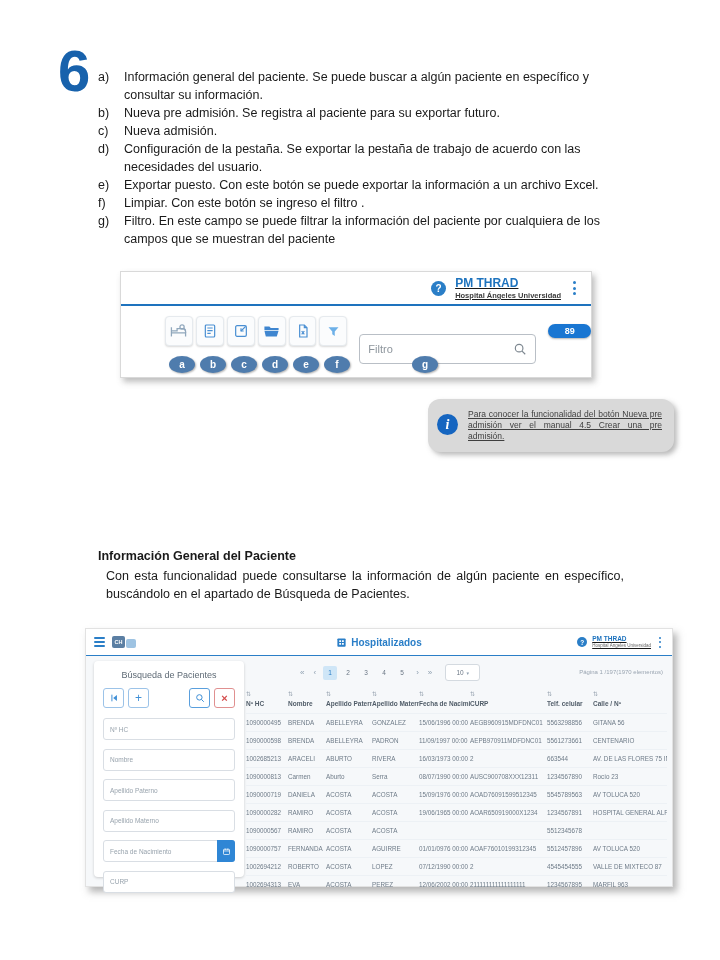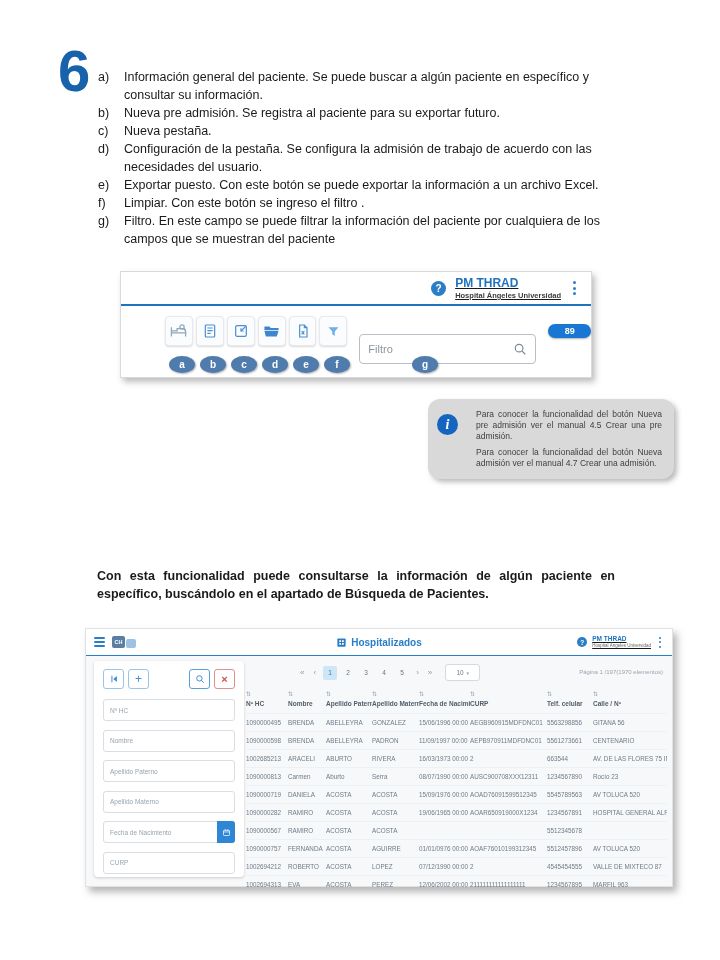--- a/index.html
+++ b/index.html
@@ -39,29 +39,29 @@
                justify-content:center;box-shadow:0 1px 2px rgba(0,0,0,.3);}
   .ovals{position:absolute;left:0;top:84px;width:100%;height:18px;}
   .oval{position:absolute;width:26px;height:17px;border-radius:50%;background:#4f7cad;
         color:#fff;font-size:10px;font-weight:bold;display:flex;align-items:center;
         justify-content:center;box-shadow:1px 1px 2px rgba(0,0,0,.3);}
 
   
   .callout{position:absolute;left:428px;top:399px;width:246px;box-sizing:border-box;background:#d9d9d9;
            border-radius:12px;box-shadow:3px 3px 5px rgba(120,120,120,.5);
            padding:10px 12px 10px 40px;font-size:8.5px;line-height:11px;color:#3f3f3f;text-align:justify;}
-  .callout p{margin:0 0 5px 8px;}
+  .callout p{margin:0 0 5px 0;text-decoration:underline;}
   .callout p:last-child{margin-bottom:0;}
   .info-ic{position:absolute;left:9px;top:15px;width:21px;height:21px;border-radius:50%;
            background:#1565c0;color:#fff;display:flex;align-items:center;justify-content:center;
            font-family:"Liberation Serif","DejaVu Serif",serif;font-style:italic;font-weight:bold;font-size:14px;}
 
   
   .sec-title{position:absolute;left:98px;top:549px;font-size:12.5px;font-weight:bold;}
-  .sec-body{position:absolute;left:97px;top:567px;width:518px;font-size:12.5px;line-height:18px;text-align:justify;font-weight:bold;}
+  .sec-body{position:absolute;left:106px;top:567px;width:518px;font-size:12.5px;line-height:18px;text-align:justify;}
 
   
   .shot2{position:absolute;left:85px;top:628px;width:586px;height:257px;background:#f6f8fa;
          border:1px solid #e2e2e2;box-shadow:4px 5px 7px rgba(110,110,110,.5);}
   .s2-header{height:26px;background:#fff;border-bottom:1.5px solid #2a7ec7;display:flex;
              align-items:center;padding:0 8px;position:relative;}
   .burger{display:flex;flex-direction:column;gap:2px;margin-right:7px;cursor:pointer;}
   .burger i{width:11px;height:1.8px;background:#2a7ec7;display:block;border-radius:1px;}
   .logo{display:flex;align-items:flex-end;gap:1px;}
   .logo-a{width:13px;height:12px;background:#5b7fa3;color:#fff;font-size:5.5px;font-weight:bold;
@@ -121,25 +121,25 @@
       <div class="li">
         <span class="li-key">a)</span>
         <span class="li-text">Información general del paciente. Se puede buscar a algún paciente en específico y consultar su información.</span>
       </div>
       <div class="li">
         <span class="li-key">b)</span>
         <span class="li-text">Nueva pre admisión. Se registra al paciente para su exportar futuro.</span>
       </div>
       <div class="li">
         <span class="li-key">c)</span>
-        <span class="li-text">Nueva pestaña.</span>
+        <span class="li-text">Nueva admisión.</span>
       </div>
       <div class="li">
         <span class="li-key">d)</span>
-        <span class="li-text">Configuración de la pestaña.  Se configura la admisión de trabajo de acuerdo con las necesidades del usuario.</span>
+        <span class="li-text">Configuración de la pestaña.  Se exportar la pestaña de trabajo de acuerdo con las necesidades del usuario.</span>
       </div>
       <div class="li">
         <span class="li-key">e)</span>
         <span class="li-text">Exportar puesto. Con este botón se puede exportar la información a un archivo Excel.</span>
       </div>
       <div class="li">
         <span class="li-key">f)</span>
         <span class="li-text">Limpiar. Con este botón se ingreso el filtro .</span>
       </div>
       <div class="li">
@@ -218,23 +218,23 @@
         <span class="oval" style="left: 141px;">d</span>
         <span class="oval" style="left: 172px;">e</span>
         <span class="oval" style="left: 203px;">f</span>
         <span class="oval" style="left: 291px;">g</span>
       </div>
   </div>
 
   <div class="callout">
     <div class="info-ic">i</div>
     <p>Para conocer la funcionalidad del botón Nueva pre admisión ver el manual 4.5 Crear una pre admisión.</p>
-    <p>Para conocer la funcionalidad del botón Nueva admisión ver el manual 4.7 Crear una admisión.</p>
   </div>
 
+  <div class="sec-title">Información General del Paciente</div>
   <div class="sec-body">Con esta funcionalidad puede consultarse la información de  algún paciente en específico, buscándolo en el apartado de Búsqueda de Pacientes.</div>
 
   <div class="shot2">
     <div class="s2-header">
       <div class="burger">
           <i></i>
           <i></i>
           <i></i>
         </div>
       <div class="logo">
@@ -256,20 +256,21 @@
         </div>
         <div class="kebab small">
             <i></i>
             <i></i>
             <i></i>
           </div>
       </div>
     </div>
     <div class="s2-body">
       <div class="panel">
+        <div class="panel-title">Búsqueda de Pacientes</div>
         <div class="panel-btns">
           <div class="pbtn">
             <svg width="10" height="10" viewBox="0 0 24 24">
               <path d="M7 4v16" stroke="#3f8fd6" stroke-width="2.4"></path>
               <path d="M19 5l-9 7 9 7z" fill="#3f8fd6"></path>
             </svg>
           </div>
           <div class="pbtn">+</div>
           <div class="pbtn search">
             <svg width="10" height="10" viewBox="0 0 24 24" fill="none" stroke="#3f8fd6" stroke-width="2.4">

